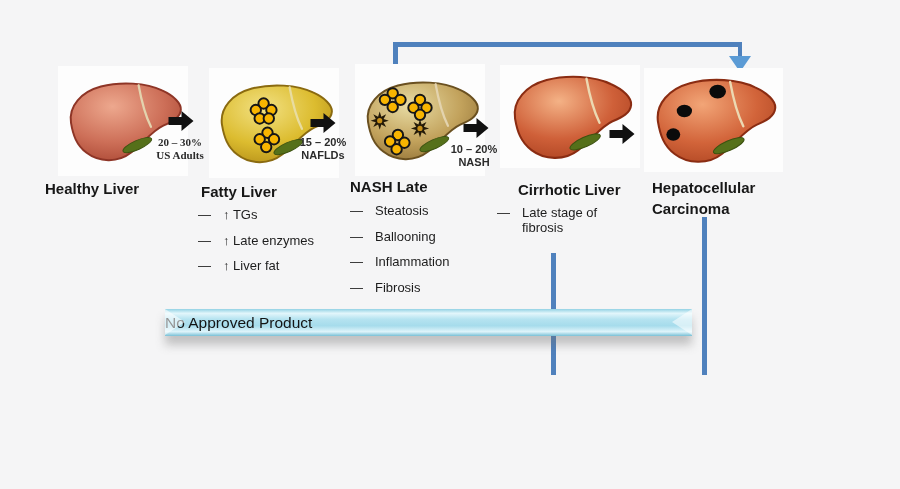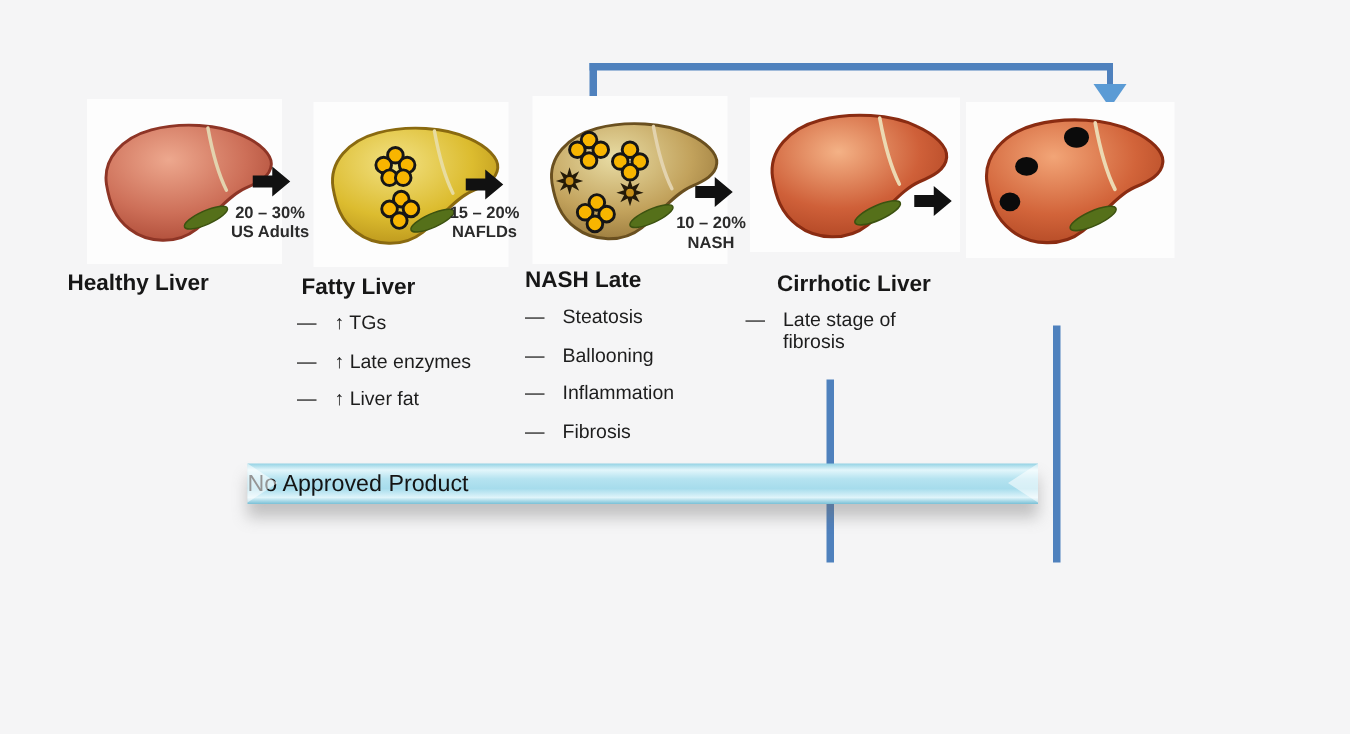--- a/index.html
+++ b/index.html
@@ -204,37 +204,38 @@
     <svg viewBox="0 0 26 22">
         <polygon points="0,7 13,7 13,1 25,11 13,21 13,15 0,15" fill="#111"></polygon>
       </svg>
   </div>
   <div class="t-arrow" style="left:609px;top:123px;">
     <svg viewBox="0 0 26 22">
         <polygon points="0,7 13,7 13,1 25,11 13,21 13,15 0,15" fill="#111"></polygon>
       </svg>
   </div>
 
-  <div class="t-label" style="left:145px;top:136px;width:70px;">
+  <div class="t-label" style="left:145px;top:136px;width:70px;font-family:Liberation Serif, serif;">
     <div>20 – 30%</div>
     <div>US Adults</div>
   </div>
   <div class="t-label" style="left:288px;top:136px;width:70px;">
     <div>15 – 20%</div>
     <div>NAFLDs</div>
   </div>
   <div class="t-label" style="left:440px;top:143px;width:68px;">
     <div>10 – 20%</div>
     <div>NASH</div>
   </div>
 
   <div class="stage-title" style="left:45px;top:180px;">Healthy Liver</div>
   <div class="stage-title" style="left:201px;top:183px;">Fatty Liver</div>
   <div class="stage-title" style="left:350px;top:178px;">NASH Late</div>
   <div class="stage-title" style="left:518px;top:181px;">Cirrhotic Liver</div>
+  <div class="stage-title wrap" style="left:652px;top:177px;">Hepatocellular Carcinoma</div>
 
   <div class="bullets" style="left:198px;top:207px;">
     <div class="bullet-row">
       <span class="dash">—</span>
       <span class="btext">↑ TGs</span>
     </div>
     <div class="bullet-row">
       <span class="dash">—</span>
       <span class="btext">↑ Late enzymes</span>
     </div>

